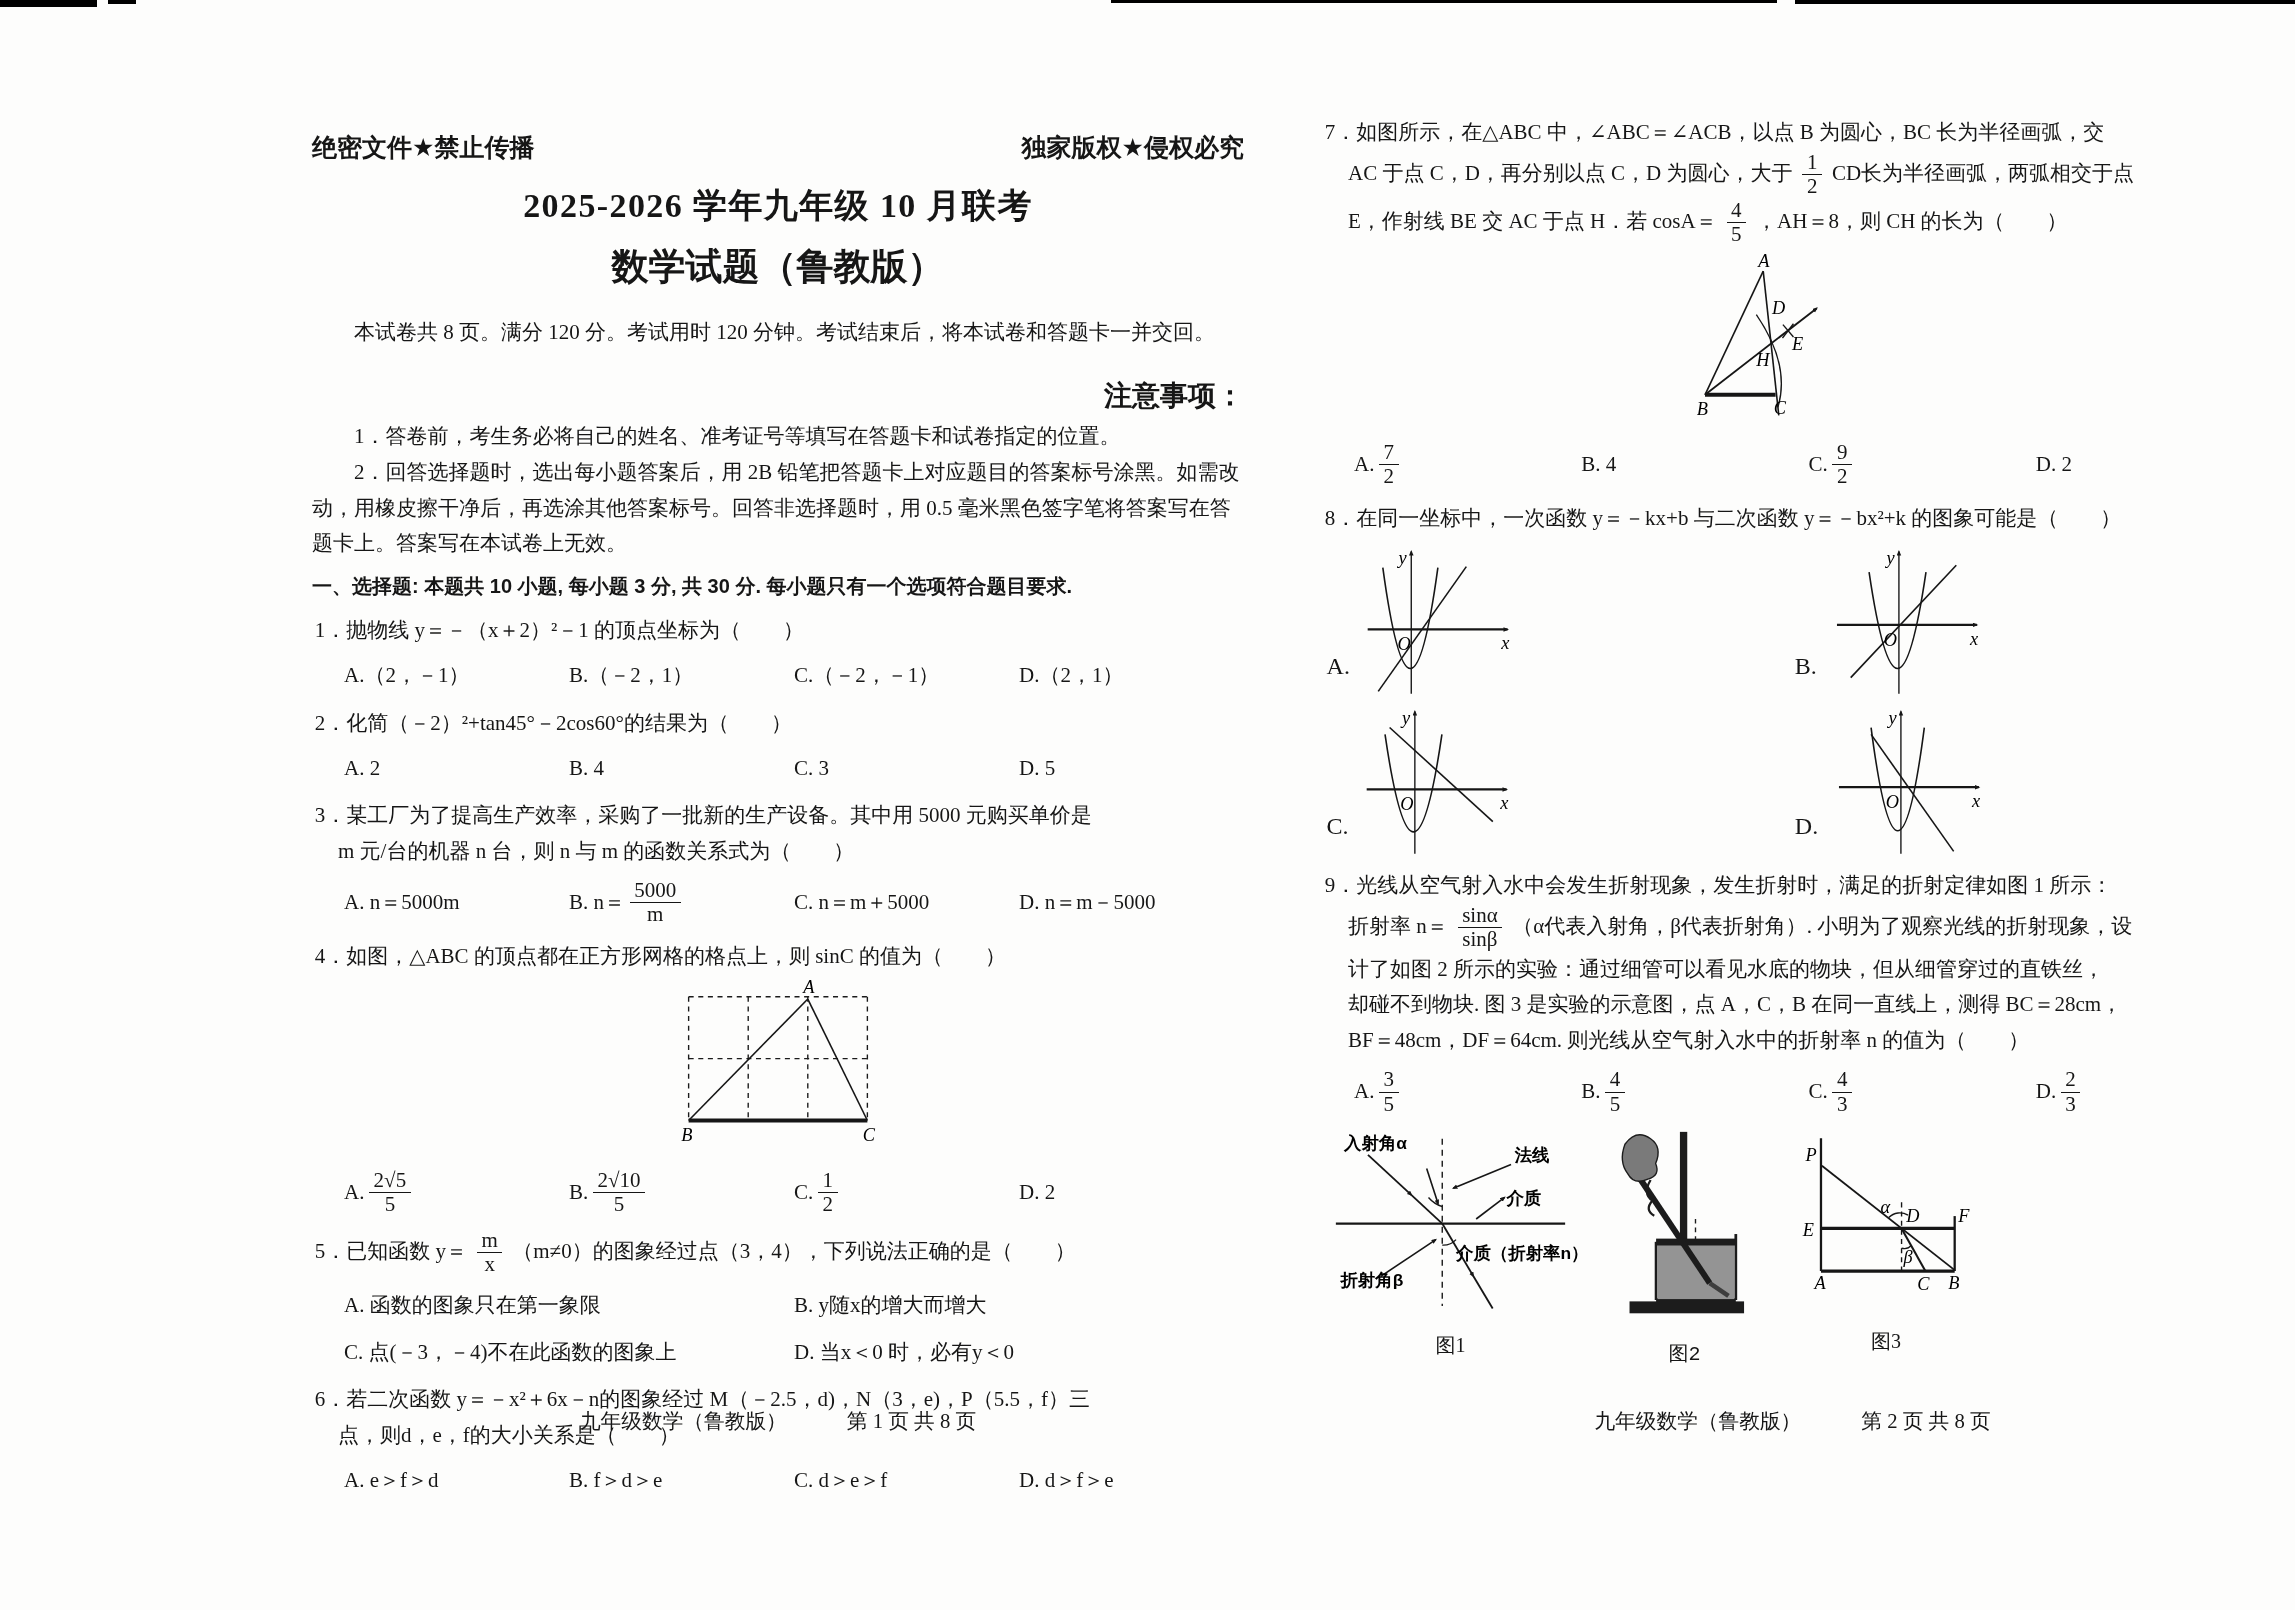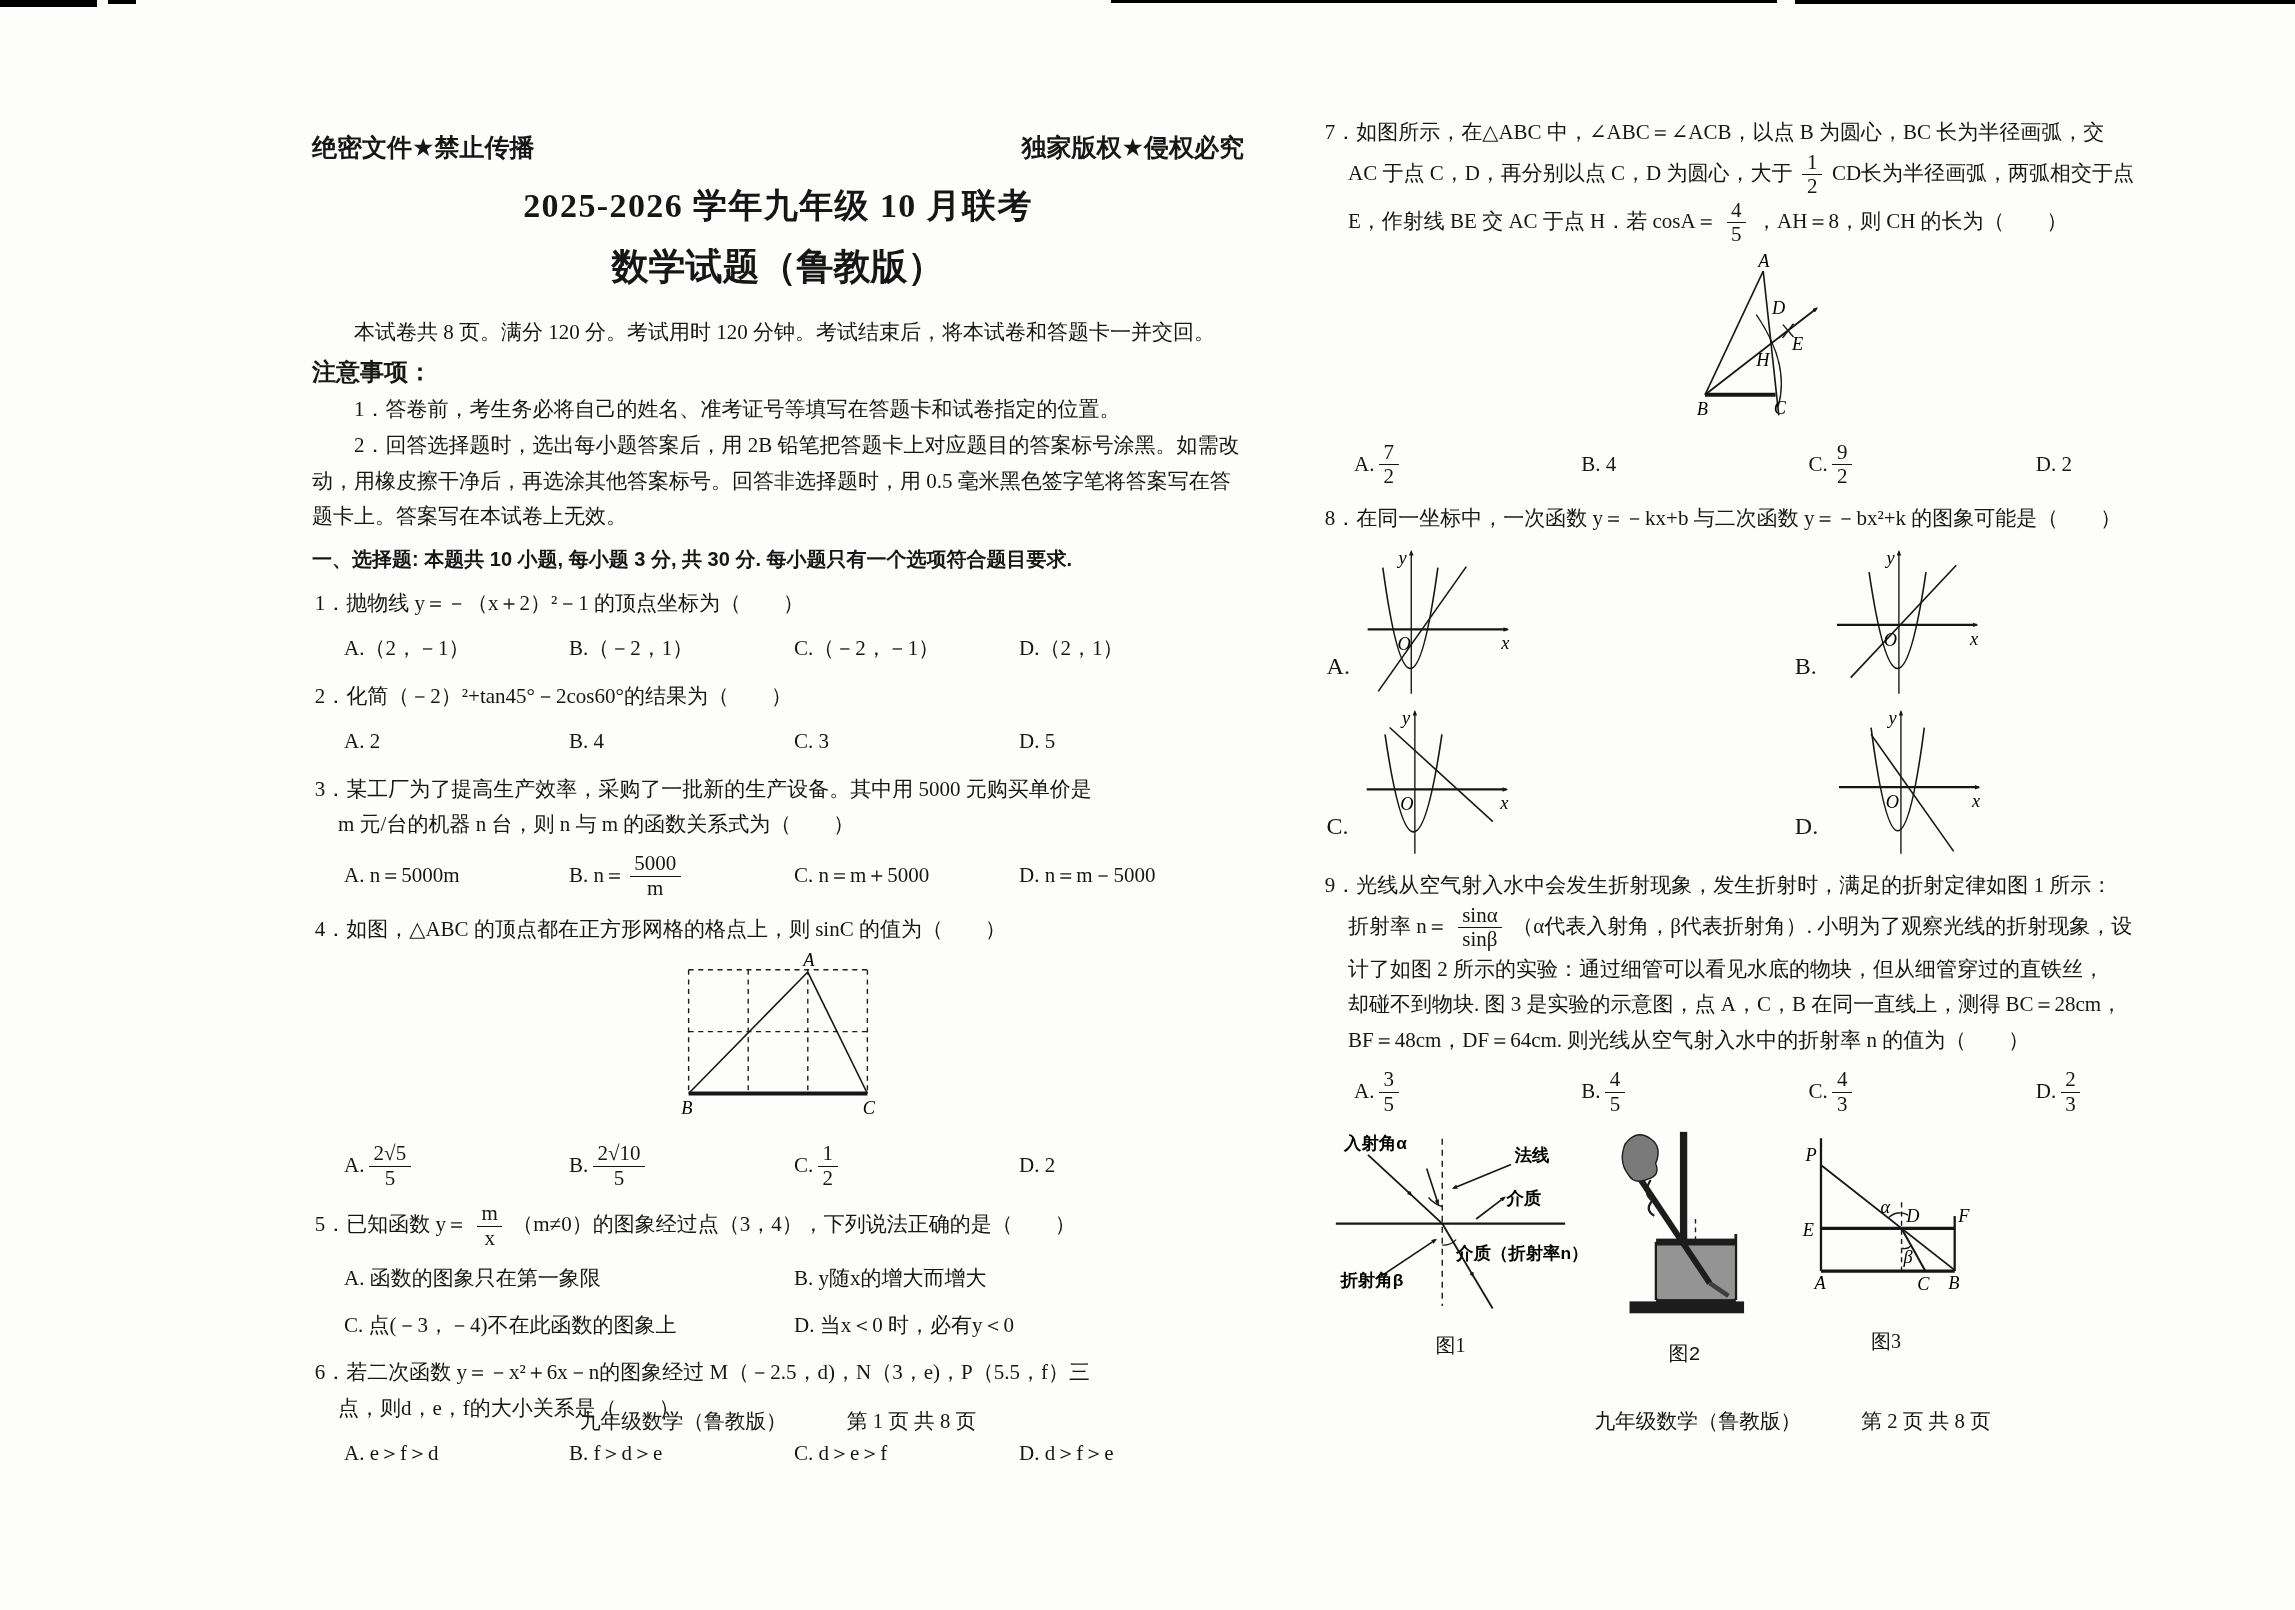--- a/index.html
+++ b/index.html
@@ -10,22 +10,22 @@
     font-size:21px;line-height:1.7;
   }
   .scanbar{position:absolute;background:#000;}
   .col{position:absolute;}
   .col-left{left:312px;top:126px;width:932px;}
   .col-right{left:1322px;top:115px;width:941px;}
   .hdr-row{display:flex;justify-content:space-between;align-items:baseline;
     font-family:"Liberation Sans","DejaVu Sans",sans-serif;font-weight:700;font-size:25px;margin-bottom:8.3px;}
   .title{text-align:center;font-size:34px;font-weight:700;letter-spacing:1.4px;margin:2.8px 0 1.8px 0;}
   .subtitle{text-align:center;font-size:37px;font-weight:700;margin:1.8px 0 15.6px 0;}
-  .intro{text-indent:42px;margin-bottom:1px;}
-  .notice-title{font-family:"Liberation Sans","DejaVu Sans",sans-serif;font-weight:700;font-size:24px;}
+  .intro{text-indent:42px;margin-bottom:21px;}
+  .notice-title{font-family:"Liberation Sans","DejaVu Sans",sans-serif;font-weight:700;font-size:28px;text-align:right;}
   .indent2{text-indent:42px;}
   .section{font-family:"Liberation Sans","DejaVu Sans",sans-serif;font-weight:700;font-size:20px;margin:7.3px 0 10px 0;}
   .q{margin:0 0 12px 0;}
   .qline{padding-left:2.8px;}
   .qcont{padding-left:26px;}
   .opts{display:flex;align-items:center;padding-left:32px;margin-top:9.2px;}
   .opts>.opt{width:25%;display:flex;align-items:center;}
   .opts2{display:flex;align-items:center;padding-left:32px;margin-top:11px;}
   .opts2>.opt{width:50%;display:flex;align-items:center;}
   .frac{display:inline-flex;flex-direction:column;vertical-align:middle;text-align:center;

